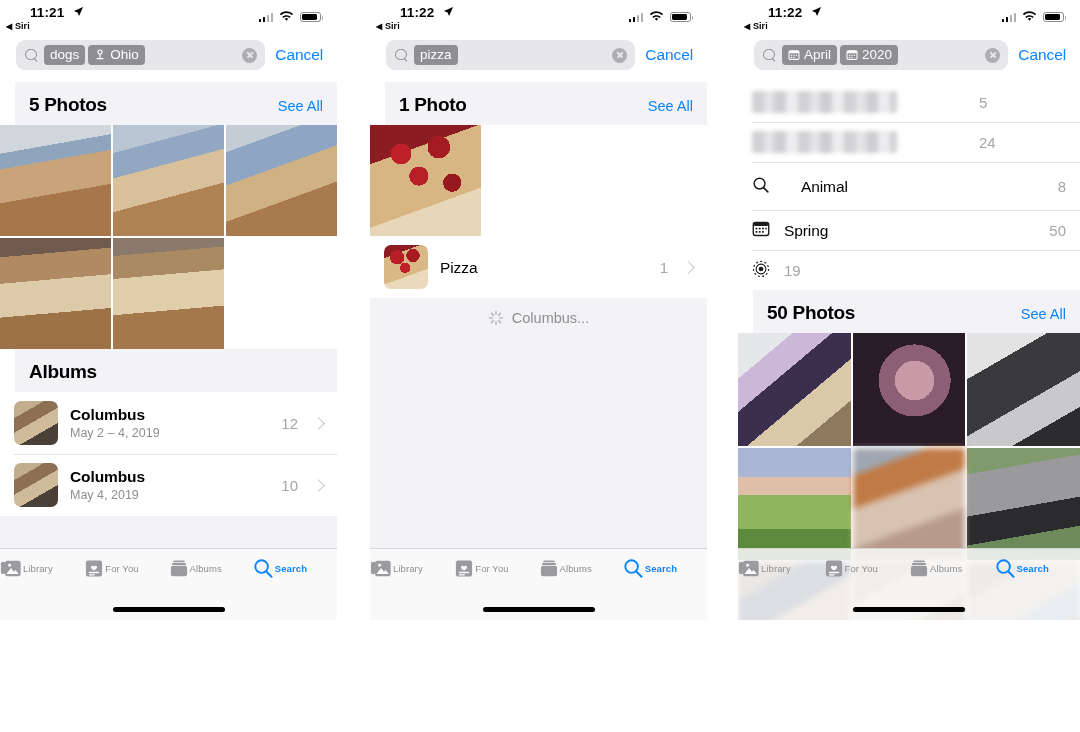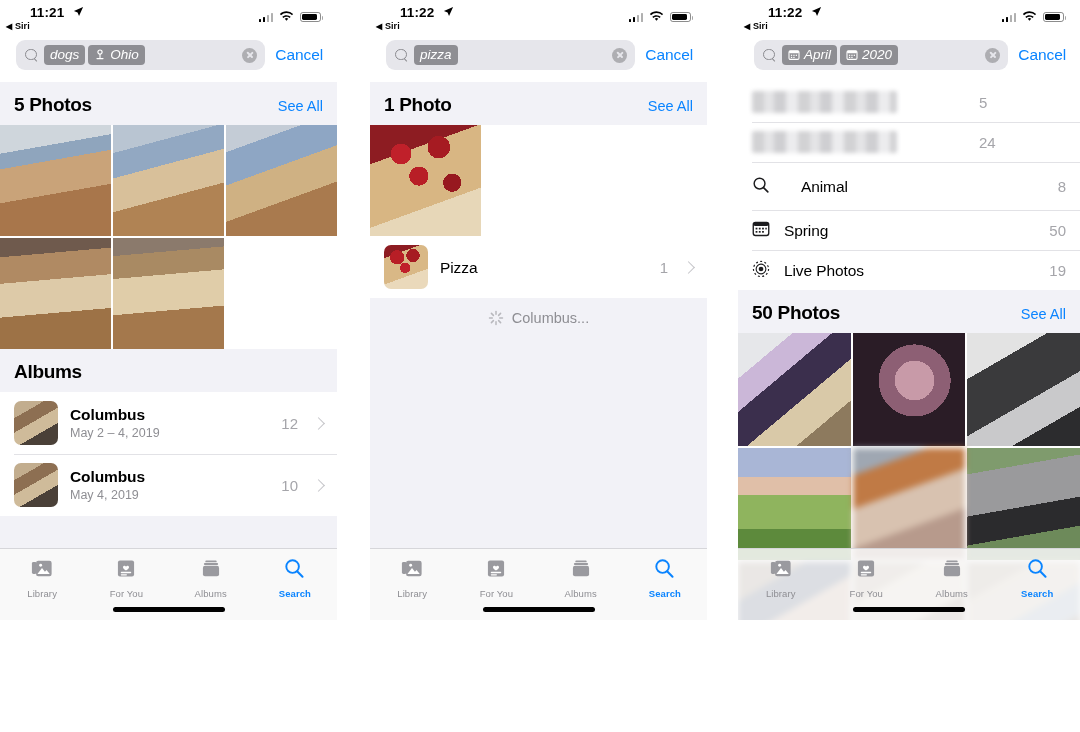--- a/index.html
+++ b/index.html
@@ -45,21 +45,20 @@
 
   
   .searchbar {
     flex: none; display:flex; align-items:center; gap:10px;
     padding: 6px 14px 12px 16px; background:#fff;
   }
   .sfield {
     flex: 1 1 auto; height: 30px; border-radius: 9px; background:#e6e6eb;
     display:flex; align-items:center; padding: 0 8px 0 9px; gap: 6px; position: relative;
     min-width: 0;
-    font-style: italic;
   }
   .magnifier { width:13px; height:13px; flex:none; position:relative; }
   .magnifier::before{ content:""; position:absolute; left:0; top:0; width:9.5px; height:9.5px; border:1.45px solid #8a8a8f; border-radius:50%; }
   .magnifier::after{ content:""; position:absolute; left:8.6px; top:9.3px; width:4.4px; height:1.45px; background:#8a8a8f; transform:rotate(45deg); transform-origin:left center; border-radius:1px; }
   .tokens { display:flex; align-items:center; gap:3px; flex: 1 1 auto; min-width:0; overflow:hidden; }
   .token {
     display:inline-flex; align-items:center; gap:4px;
     background:#8e8e93; color:#fff; border-radius:4px;
     padding: 2px 6px; font-size: 13.5px; line-height: 16px; white-space:nowrap;
   }
@@ -71,21 +70,21 @@
   .clearbtn::before{ transform: rotate(45deg); }
   .clearbtn::after { transform: rotate(-45deg); }
   .cancel { flex:none; color:#0a84ff; font-size:15.5px; letter-spacing:-.1px; }
 
   
   .body { flex: 1 1 auto; position:relative; overflow:hidden; background:#fff; }
 
   
   .sechead {
     display:flex; align-items:baseline; justify-content:space-between;
-    padding: 12px 14px 9px 14px; background:#f2f2f7;
+    padding: 12px 14px 9px 14px; background:#f2f2f7;margin-left:15px;
   }
   .sechead h2 { font-size: 19px; font-weight: 700; color:#000; letter-spacing:-.3px; }
   .seeall { font-size: 14.5px; color:#0a84ff; }
 
   
   .grid3 { display:grid; grid-template-columns: repeat(3, 1fr); gap: 2px; background:#fff; }
   .cell { width:100%; aspect-ratio: 1/1; background:#d9d9de; background-size: cover; background-position:center; }
   .cell.empty { background:#fff; }
 
   .single-photo { padding: 0; background:#fff; }
@@ -122,21 +121,21 @@
 
   .filler { background:#f2f2f7; }
 
   
   .tabbar {
     flex:none; height: 72px; background: rgba(249,249,249,.94);
     border-top: 1px solid #d6d6da; position: relative;
     display:flex; align-items:flex-start; padding-top:8px;
   }
   .tabbar.translucent { background: rgba(249,249,249,.86); }
-  .tab { flex:1 1 0; display:flex; flex-direction:column; align-items:center; gap:9px; }
+  .tab { flex:1 1 0; display:flex; flex-direction:row; align-items:center; gap:1px; }
   .tab .ticon { height:22px; display:flex; align-items:center; justify-content:center; }
   .tab .tlabel { font-size: 9.5px; color:#8e8e93; letter-spacing:.1px; }
   .tab.active .tlabel { color:#0a84ff; font-weight:700; }
   .homebar {
     position:absolute; bottom: 8px; left:50%; transform:translateX(-50%);
     width: 112px; height: 5px; border-radius:3px; background:#000;
   }
 </style>
 </head>
 <body>
@@ -540,23 +539,20 @@
           <span class="rcount">50</span>
         </div>
         <div class="row" style="min-height:40px;padding:8px 14px;">
           <span class="rico">
             <svg width="18" height="18" viewBox="0 0 20 20">
                 <circle cx="10" cy="10" r="2.6" fill="#1c1c1e"></circle>
                 <circle cx="10" cy="10" r="5.4" fill="none" stroke="#1c1c1e" stroke-width="1.2"></circle>
                 <circle cx="10" cy="10" r="8.4" fill="none" stroke="#1c1c1e" stroke-width="1.3" stroke-dasharray="2.2 2.6"></circle>
               </svg>
           </span>
-          <span class="rtext">
-            <span class="rtitle">Live Photos</span>
-          </span>
           <span class="rcount">19</span>
         </div>
       </div>
 
       <div class="sechead">
         <h2>50 Photos</h2>
         <span class="seeall">See All</span>
       </div>
 
       <div class="grid3">

